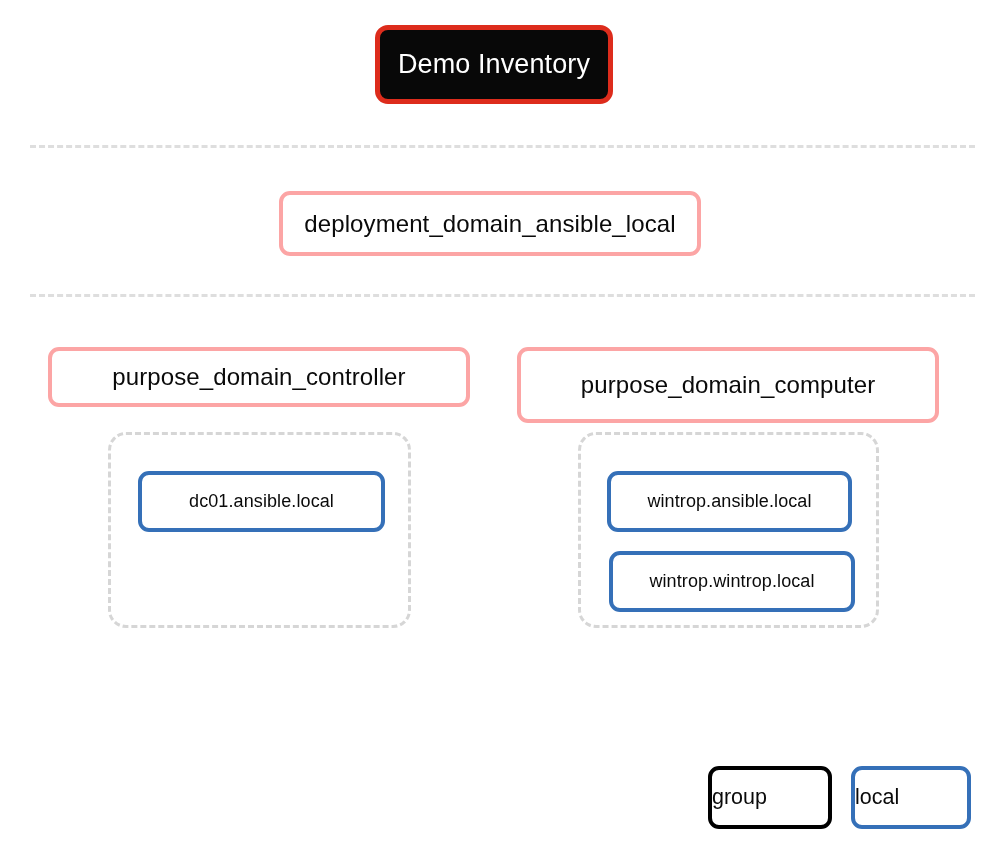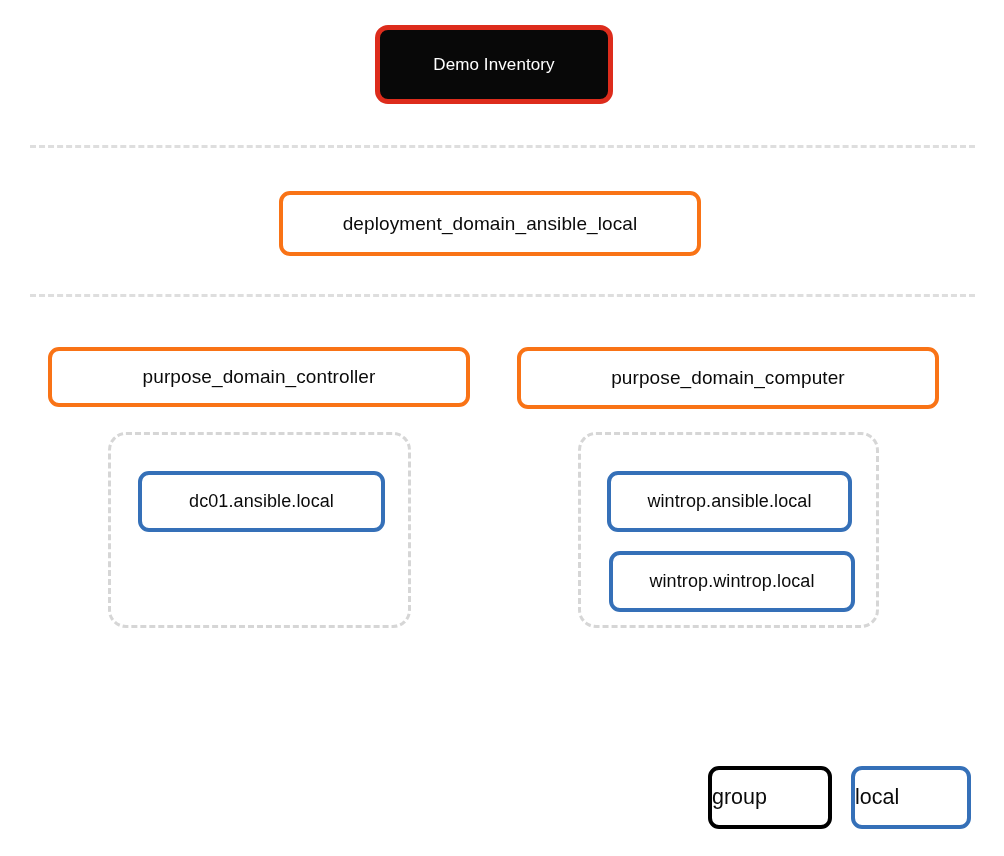--- a/index.html
+++ b/index.html
@@ -36,28 +36,28 @@
     letter-spacing: .1px;
     white-space: nowrap;
   }
 
   
   .node-root {
     border: 5px solid #dd2c1c;
     border-radius: 13px;
     background: #080808;
     color: #ffffff;
-    font-size: 17px;
+    font-size: 27px;
   }
 
   
   .node-group {
-    border: 4px solid #f97316;
+    border: 4px solid #fca5a5;
     border-radius: 11px;
-    font-size: 19px;
+    font-size: 24px;
   }
 
   
   .node-host {
     border: 4px solid #3570b8;
     border-radius: 11px;
     font-size: 18px;
   }
 
   
@@ -117,21 +117,21 @@
   <div class="node node-group" style="left:48px; top:347px; width:422px; height:60px;">
     <span>purpose_domain_controller</span>
   </div>
 
   <div class="cluster" style="left:108px; top:432px; width:303px; height:196px;">
     <div class="node node-host" style="left:27px; top:36px; width:247px; height:61px;">
       <span>dc01.ansible.local</span>
     </div>
   </div>
 
-  <div class="node node-group" style="left:517px; top:347px; width:422px; height:62px;">
+  <div class="node node-group" style="left:517px; top:347px; width:422px; height:76px;">
     <span>purpose_domain_computer</span>
   </div>
 
   <div class="cluster" style="left:578px; top:432px; width:301px; height:196px;">
     <div class="node node-host" style="left:26px; top:36px; width:245px; height:61px;">
       <span>wintrop.ansible.local</span>
     </div>
     <div class="node node-host" style="left:28px; top:116px; width:246px; height:61px;">
       <span>wintrop.wintrop.local</span>
     </div>

